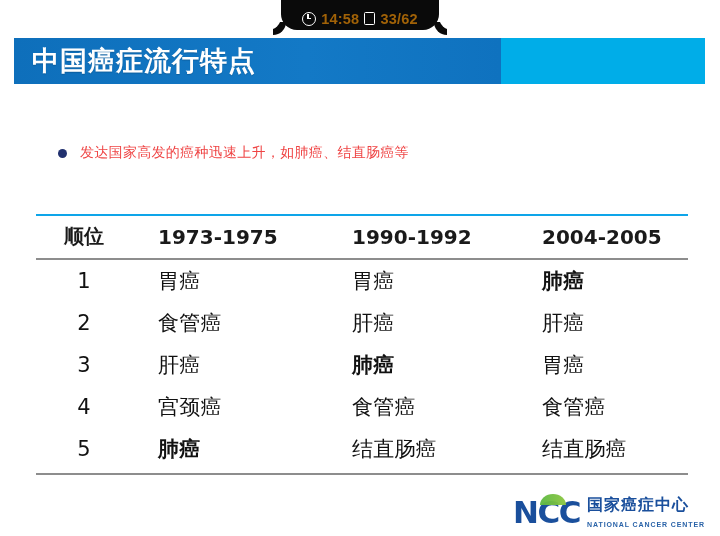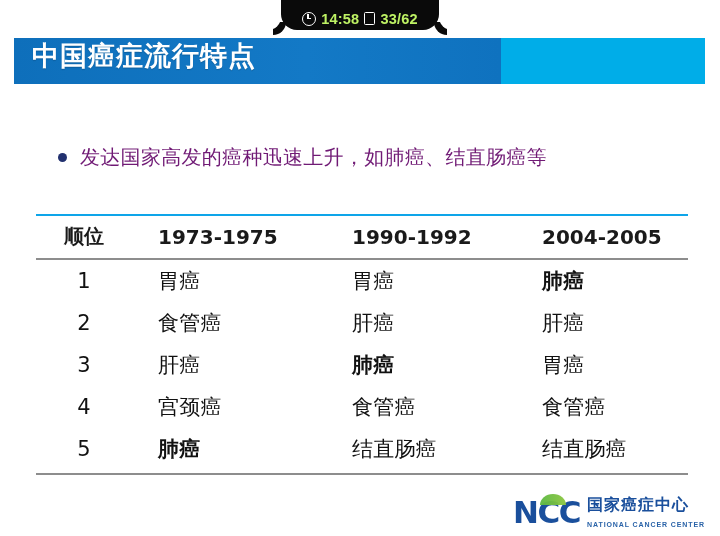--- a/index.html
+++ b/index.html
@@ -55,21 +55,21 @@
   }
   #status-pill::after {
     right: -13px;
     border-bottom-left-radius: 13px;
     box-shadow: -5px 5px 0 0 #0a0a0a;
   }
   .pill-inner {
     display: flex;
     align-items: center;
     gap: 5px;
-    color: #bef264;
+    color: #a16207;
     font-size: 14.5px;
     font-weight: 700;
     letter-spacing: 0.2px;
     line-height: 1;
     position: relative;
     z-index: 2;
   }
   .clock-icon {
     width: 12px; height: 12px;
     border: 1.6px solid #ffffff;
@@ -115,21 +115,21 @@
     width: 691px;
     height: 46px;
     display: flex;
   }
   #title-block-dark {
     width: 487px;
     height: 100%;
     background: #1173be;
     background-image: linear-gradient(90deg, #0e6fbb 0%, #1379c6 60%, #0f72bf 100%);
     display: flex;
-    align-items: flex-start;
+    align-items: center;
     box-sizing: border-box;
     padding-left: 18px;
   }
   #title-text {
     color: #ffffff;
     font-size: 27px;
     font-weight: 700;
     letter-spacing: 1px;
     font-family: "DejaVu Sans", "Liberation Sans", sans-serif;
     text-shadow: 0 1px 1px rgba(0,0,0,0.18);
@@ -151,22 +151,22 @@
     gap: 13px;
   }
   #bullet-dot {
     width: 9px;
     height: 9px;
     border-radius: 50%;
     background: #22316f;
     flex: 0 0 auto;
   }
   #bullet-text {
-    font-size: 20px;
-    color: #701a75;
+    font-size: 14px;
+    color: #ef4444;
     font-family: "DejaVu Sans", "Liberation Sans", sans-serif;
     white-space: nowrap;
     letter-spacing: 0.3px;
   }
 
   
   #rank-table {
     position: absolute;
     left: 36px;
     top: 184px;

